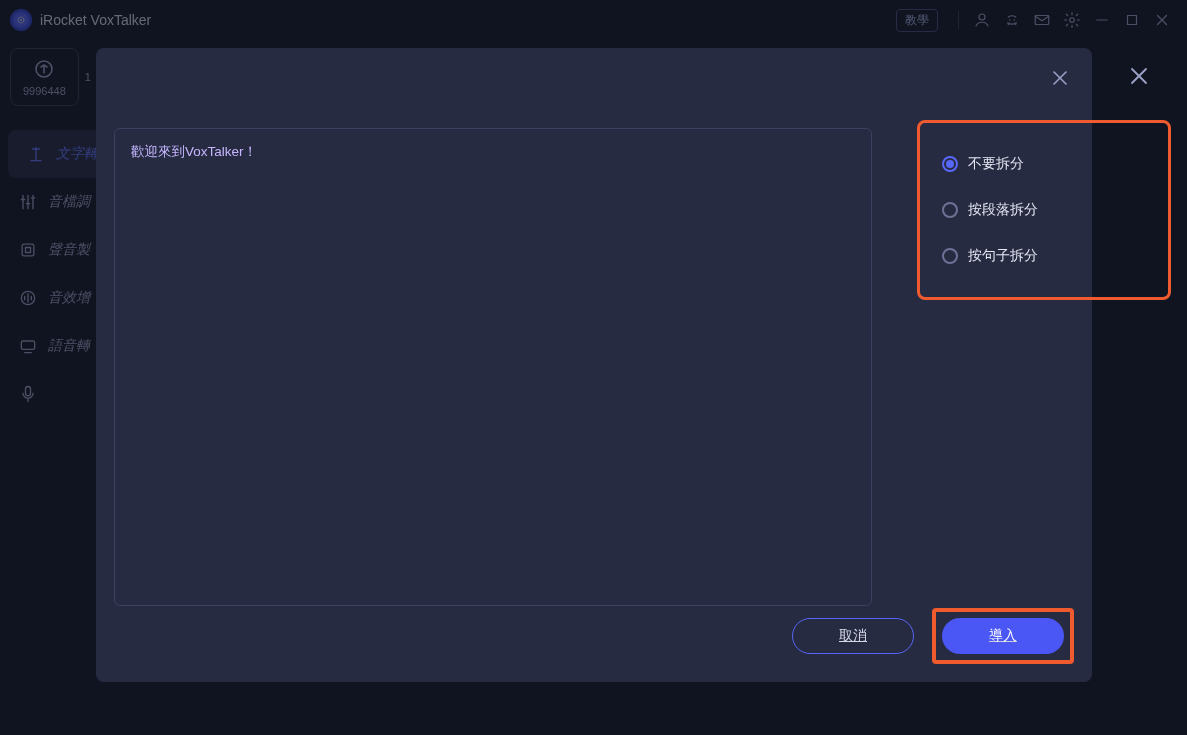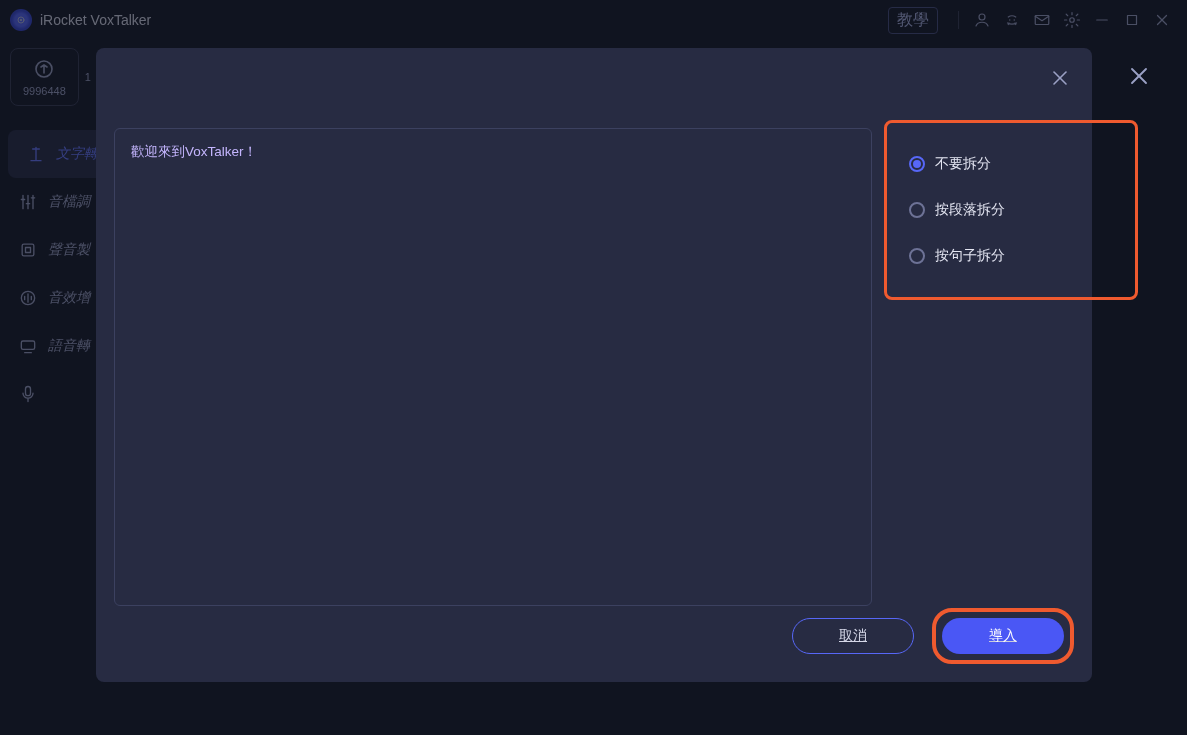--- a/index.html
+++ b/index.html
@@ -4,21 +4,21 @@
 <style>
 * { margin: 0; padding: 0; box-sizing: border-box; font-family: -apple-system, "Segoe UI", "Microsoft YaHei", sans-serif; }
 body { width: 1187px; height: 735px; background: #1a1d2e; color: #c8cadb; overflow: hidden; position: relative; }
 
 
 .titlebar { height: 40px; display: flex; align-items: center; padding: 0 10px; background: #1a1d2e; }
 .titlebar .logo { width: 22px; height: 22px; border-radius: 50%; background: radial-gradient(circle, #5767f7 40%, #3b49d3 60%); display: flex; align-items: center; justify-content: center; margin-right: 8px; }
 .titlebar .logo svg { width: 12px; height: 12px; }
 .titlebar .title { font-size: 14px; color: #d6d8e8; }
 .titlebar .spacer { flex: 1; }
-.tutorial-btn { border: 1px solid #4a5080; padding: 2px 8px; margin-right: 12px; border-radius: 4px; font-size: 16px; color: #a8b0e0; cursor: pointer; text-align: center; }
+.tutorial-btn { border: 1px solid #4a5080; padding: 2px 8px; margin-right: 12px; border-radius: 4px; font-size: 12px; color: #a8b0e0; cursor: pointer; text-align: center; }
 .divider-v { width: 1px; height: 18px; background: #3a3e58; margin: 0 8px; }
 .tb-icon { width: 30px; height: 30px; display: flex; align-items: center; justify-content: center; color: #9aa0c4; cursor: pointer; }
 .tb-icon svg { width: 18px; height: 18px; }
 
 
 .creditsbar { display: flex; align-items: center; padding: 8px 10px; gap: 6px; }
 .credit-box { border: 1px solid #3a3e58; border-radius: 8px; padding: 8px 12px; display: flex; flex-direction: column; align-items: center; gap: 4px; }
 .credit-box .cicon { width: 24px; height: 24px; display: flex; align-items: center; justify-content: center; color: #9aa0c4; }
 .credit-box .cval { font-size: 11px; color: #9aa0c4; }
 .creditsbar .numextra { font-size: 11px; color: #9aa0c4; }
@@ -34,33 +34,33 @@
 
 
 .modal-backdrop { position: absolute; inset: 0; background: rgba(10,12,22,0.55); }
 .modal { position: absolute; left: 96px; top: 48px; width: 996px; height: 634px; background: #272b42; border-radius: 8px; }
 .modal-close { position: absolute; top: 18px; right: 20px; width: 24px; height: 24px; display: flex; align-items: center; justify-content: center; color: #9aa0c4; cursor: pointer; }
 .modal-body { position: absolute; left: 18px; top: 80px; width: 758px; height: 478px; border: 1px solid #3c4160; border-radius: 6px; padding: 14px 16px; background: #272b42; }
 .modal-body .welcome { font-size: 13.5px; color: #c4b5fd; }
 
 
 .radio-group { position: absolute; left: 788px; top: 72px; width: 254px; padding: 18px 14px; }
-.radio-group.highlight { border: 3px solid #ef5a2f; border-radius: 8px; }
+.radio-group.highlight { border: 3px solid #ef5a2f; border-radius: 8px; margin-left: 33px; }
 .radio-item { display: flex; align-items: center; gap: 10px; padding: 14px 8px; cursor: pointer; }
 .radio { width: 16px; height: 16px; border-radius: 50%; border: 2px solid #5767f7; display: flex; align-items: center; justify-content: center; flex-shrink: 0; }
 .radio.off { border-color: #6d7296; }
 .radio .dot { width: 8px; height: 8px; border-radius: 50%; background: #5767f7; }
 .radio-label { font-size: 14px; color: #e4e6f2; }
 
 
 .modal-footer { position: absolute; bottom: 18px; right: 18px; display: flex; gap: 18px; align-items: center; }
 .btn { width: 122px; height: 36px; border-radius: 18px; display: flex; align-items: center; justify-content: center; font-size: 14px; cursor: pointer; }
 .btn-secondary { border: 1px solid #5767f7; color: #d6d8e8; background: transparent; text-decoration: underline; }
 .btn-primary { background: #4a57f5; color: #fff; }
-.import-highlight { border: 4px solid #ef5a2f; border-radius: 20px; padding: 6px; text-decoration: underline; }
+.import-highlight { border: 4px solid #ef5a2f; border-radius: 4px; padding: 6px; text-decoration: underline; }
 
 svg { fill: none; stroke: currentColor; stroke-width: 1.6; stroke-linecap: round; stroke-linejoin: round; }
 </style>
 </head>
 <body>
 
 <div class="titlebar">
   <div class="logo">
     <svg viewBox="0 0 24 24">
         <circle cx="12" cy="12" r="6"></circle>

